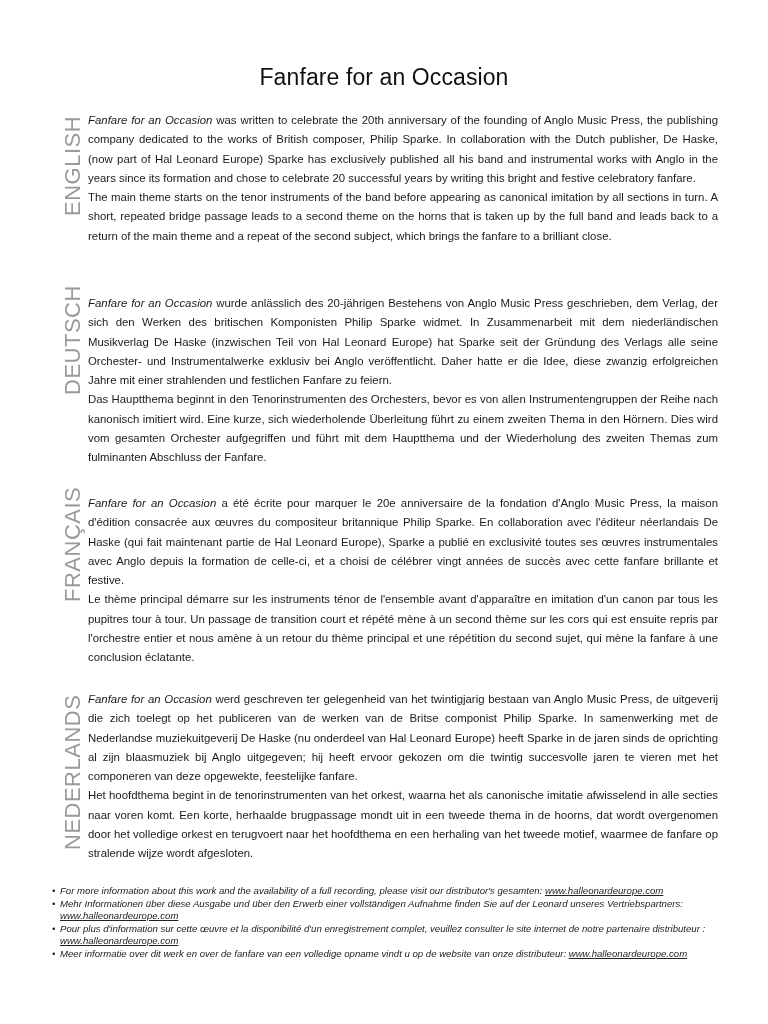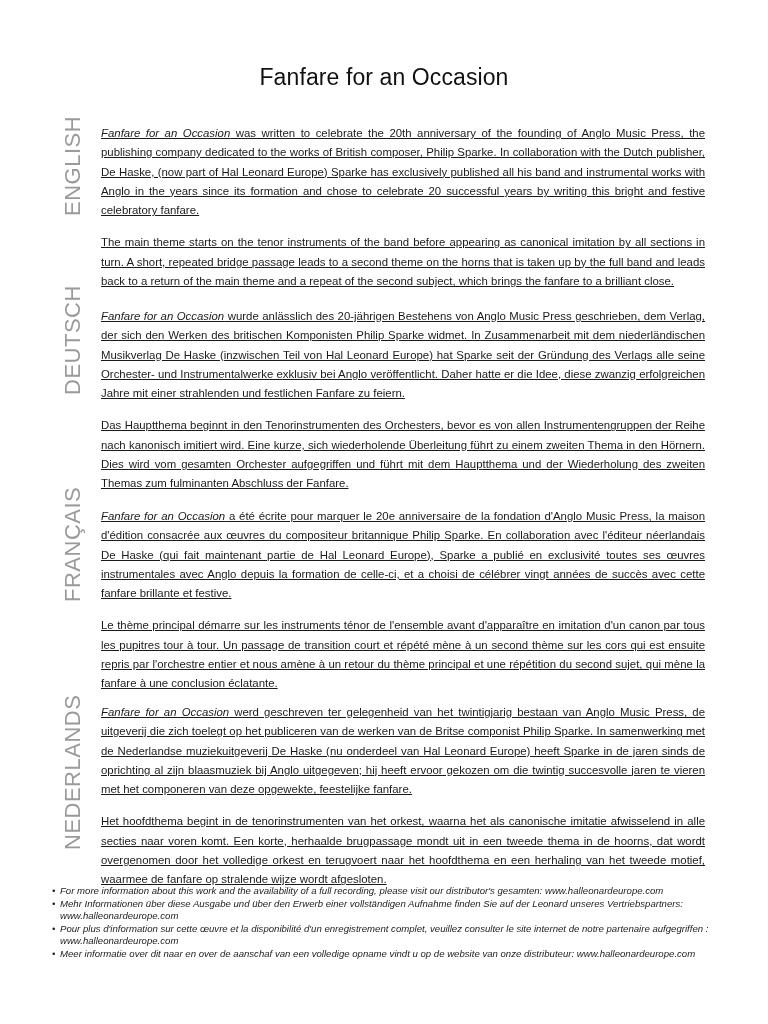--- a/index.html
+++ b/index.html
@@ -50,22 +50,21 @@
       position: absolute;
       left: 28px;
       top: 0;
       width: 630px;
       font-size: 11.4px;
       line-height: 19.3px;
       text-align: justify;
       color: #1a1a1a;
     }
     .body-text p {
-      margin: 13px;
-      text-decoration: underline;
+      margin: 0;
     }
     .body-text em {
       font-style: italic;
     }
     #sec-en { top: 111px; }
     #sec-en .lang-label { top: 5px; height: 100px; }
     #sec-de { top: 294px; }
     #sec-de .lang-label { top: 3px; height: 98px; }
     #sec-fr { top: 494px; }
     #sec-fr .lang-label { top: 3px; height: 105px; }
@@ -87,20 +86,21 @@
       padding-left: 8px;
       margin: 0 0 0 0;
     }
     .footnote .bullet {
       position: absolute;
       left: 0;
       top: 0;
     }
     .footnote a {
       color: #222;
+      text-decoration: underline;
     }
   </style>
 </head>
 <body>
 
 <h1 class="title">Fanfare for an Occasion</h1>
 
 <div class="section" id="sec-en">
   <div class="lang-label">ENGLISH</div>
   <div class="body-text">
@@ -137,19 +137,19 @@
   <div class="footnote">
     <span class="bullet">•</span>
     <span>For more information about this work and the availability of a full recording, please visit our distributor's gesamten: </span><a>www.halleonardeurope.com</a>
   </div>
   <div class="footnote">
     <span class="bullet">•</span>
     <span>Mehr Informationen über diese Ausgabe und über den Erwerb einer vollständigen Aufnahme finden Sie auf der Leonard unseres Vertriebspartners: </span><a>www.halleonardeurope.com</a>
   </div>
   <div class="footnote">
     <span class="bullet">•</span>
-    <span>Pour plus d'information sur cette œuvre et la disponibilité d'un enregistrement complet, veuillez consulter le site internet de notre partenaire aufgegriffen : </span><a>www.halleonardeurope.com</a>
+    <span>Pour plus d'information sur cette œuvre et la disponibilité d'un enregistrement complet, veuillez consulter le site internet de notre partenaire distributeur : </span><a>www.halleonardeurope.com</a>
   </div>
   <div class="footnote">
     <span class="bullet">•</span>
-    <span>Meer informatie over dit naar en over de aanschaf van een volledige opname vindt u op de website van onze distributeur: </span><a>www.halleonardeurope.com</a>
+    <span>Meer informatie over dit werk en over de fanfare van een volledige opname vindt u op de website van onze distributeur: </span><a>www.halleonardeurope.com</a>
   </div>
 </div>
 
 </body></html>

